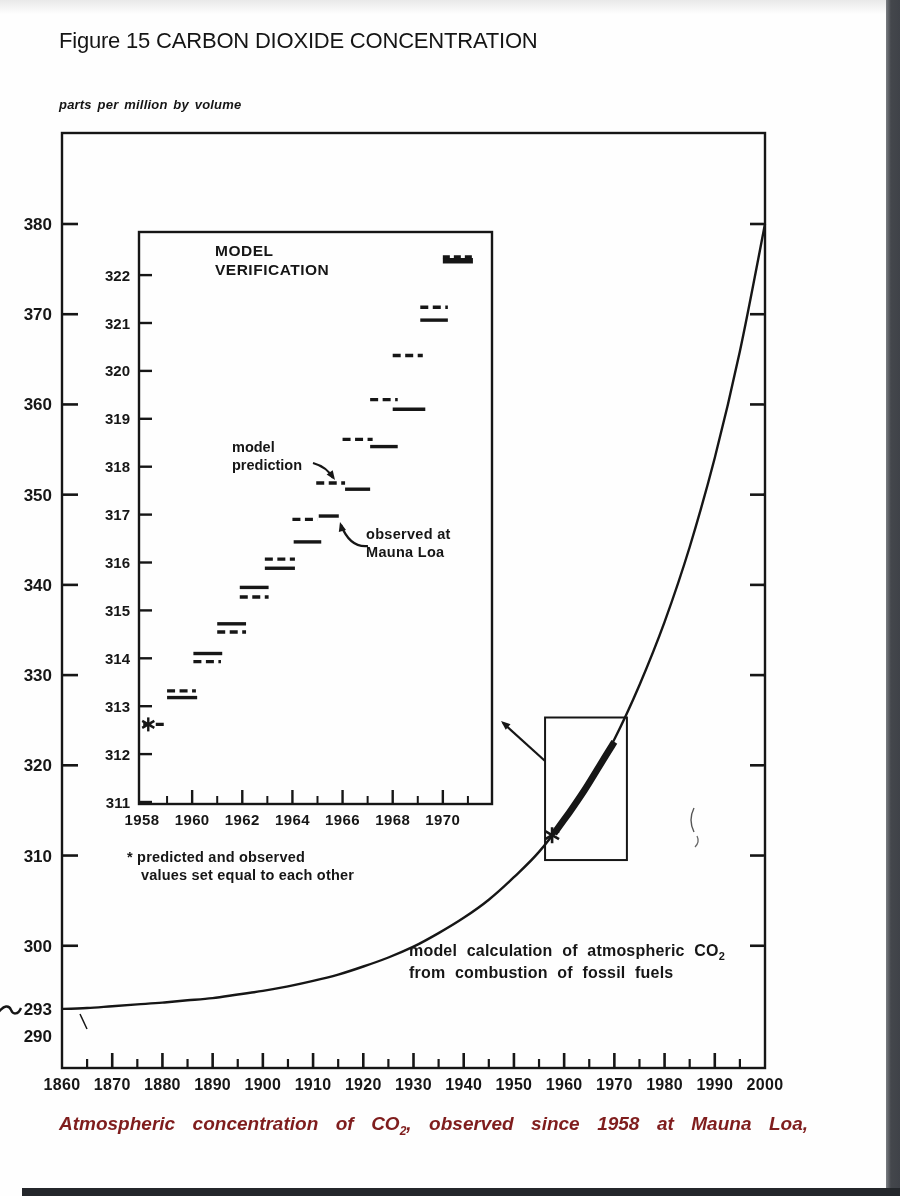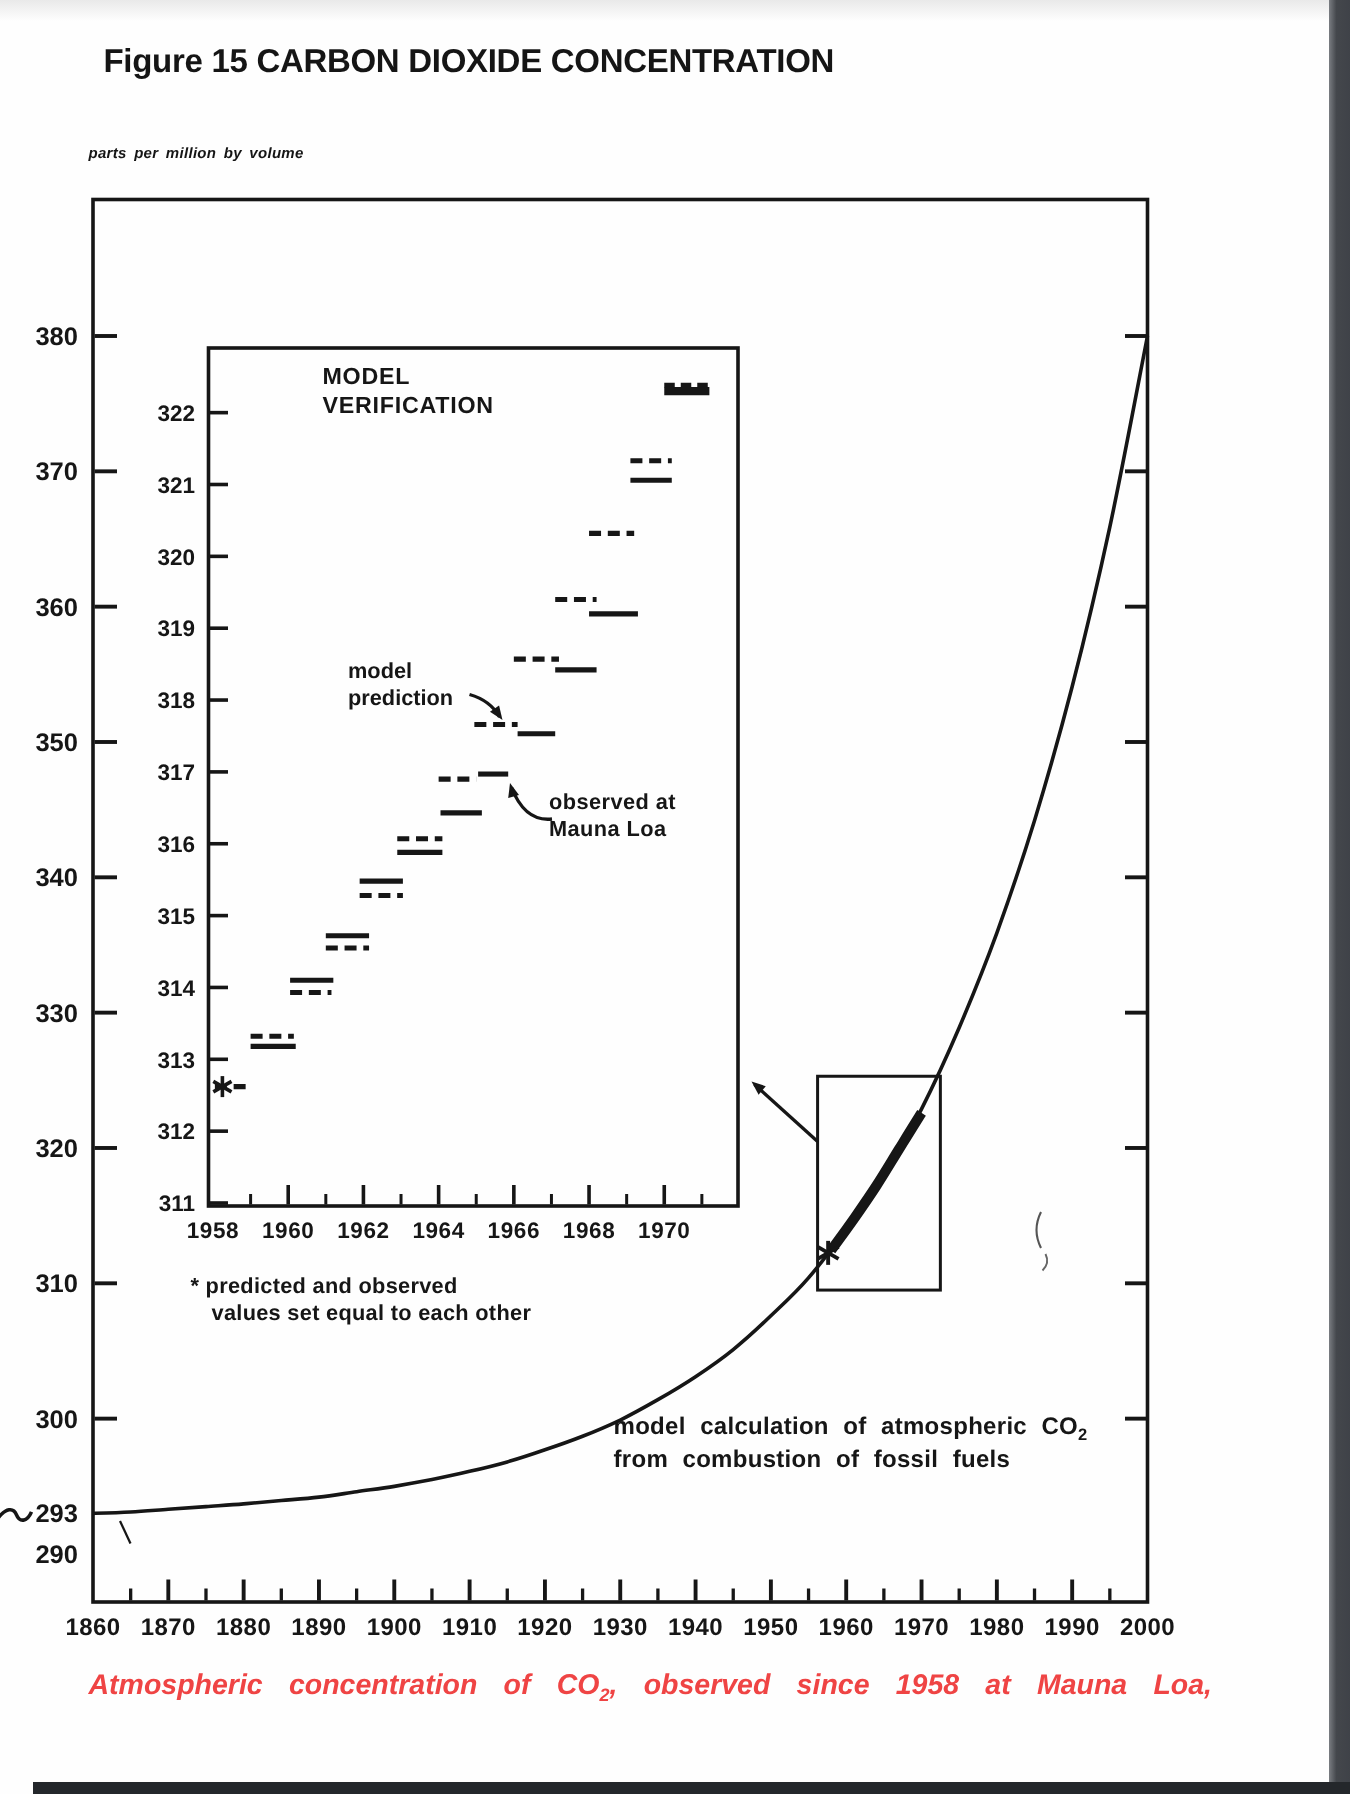--- a/index.html
+++ b/index.html
@@ -4,25 +4,25 @@
 <style>
   html,body{margin:0;padding:0;background:#2a2d31;}
   .page{position:relative;width:900px;height:1196px;background:#fefefe;overflow:hidden;
         font-family:"Liberation Sans",sans-serif;color:#151515;}
   .top-fade{position:absolute;left:0;top:0;width:900px;height:14px;
             background:linear-gradient(#e9e9e9,#fefefe);}
   .right-band{position:absolute;top:0;right:0;width:14px;height:1196px;
               background:linear-gradient(to right,#7a7d82,#44474c 35%,#3f4248);}
   .bottom-bar{position:absolute;left:22px;right:0;bottom:0;height:8px;background:#24272b;}
   .title{position:absolute;left:59px;top:27px;width:640px;
-         font-size:22px;line-height:28.5px;font-weight:700;letter-spacing:-.2px;margin-left:10px;}
-  .units{position:absolute;left:59px;top:97px;font-size:10px;font-style:italic;
+         font-size:22px;line-height:28.5px;font-weight:400;letter-spacing:-.2px;}
+  .units{position:absolute;left:59px;top:97px;font-size:13px;font-style:italic;
          font-weight:700;letter-spacing:.2px;word-spacing:2px;}
   .caption{position:absolute;left:59px;top:1112px;width:749px;font-size:19px;
-           line-height:23.6px;font-style:italic;font-weight:700;color:#ef4444;}
+           line-height:23.6px;font-style:italic;font-weight:700;color:#7f1d1d;}
   .caption .cap-line{text-align:justify;text-align-last:justify;}
   .caption sub{font-size:12px;}
   svg text{font-family:"Liberation Sans",sans-serif;font-weight:700;fill:#161616;}
   .fig-svg{position:absolute;left:0;top:0;}
 </style>
 </head>
 <body>
 
 <div class="page">
   <div class="top-fade"></div>

